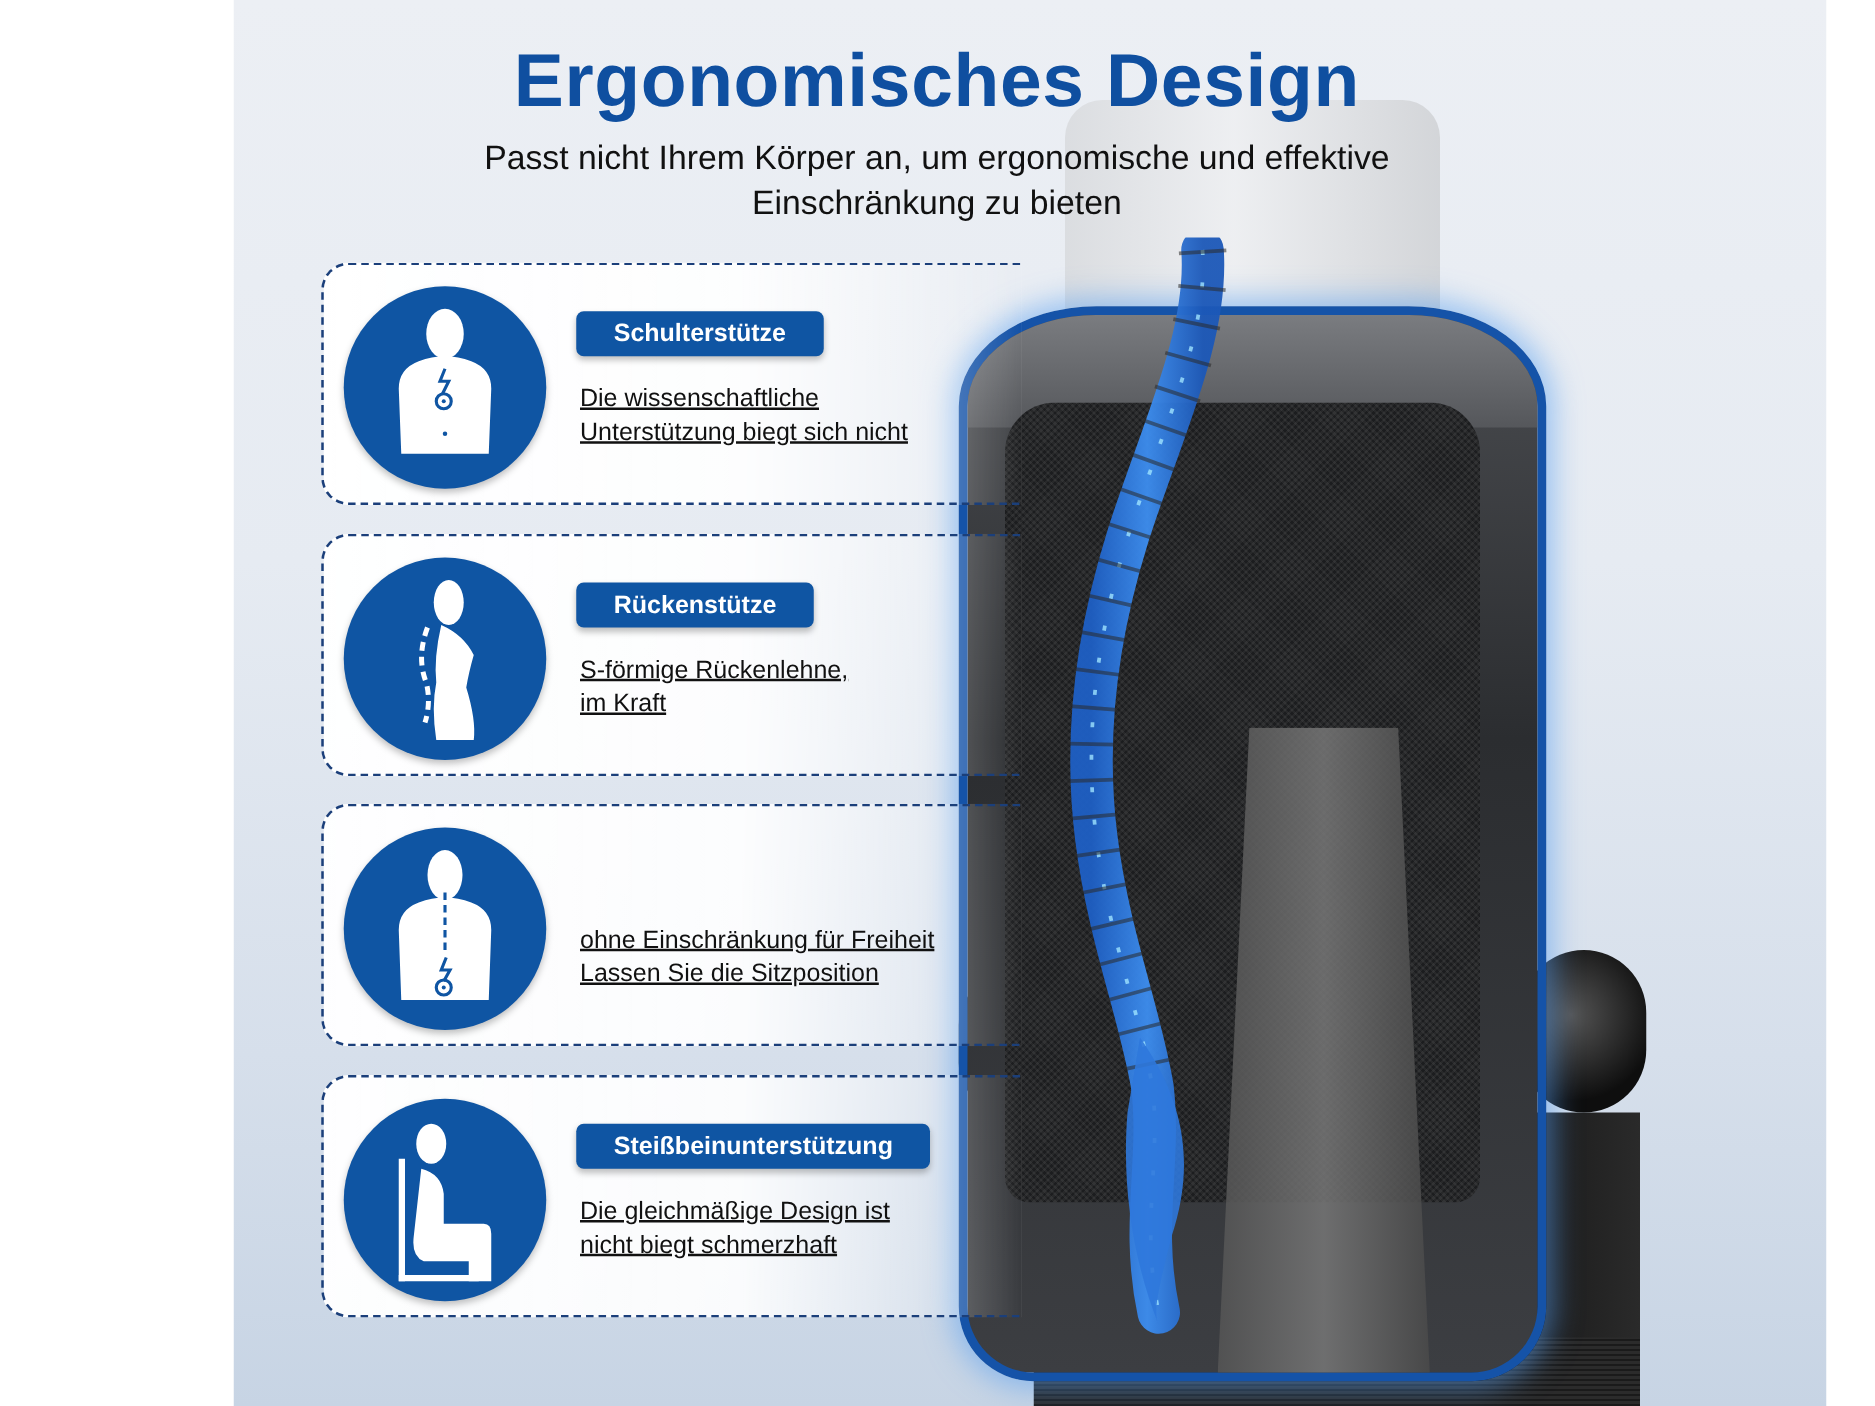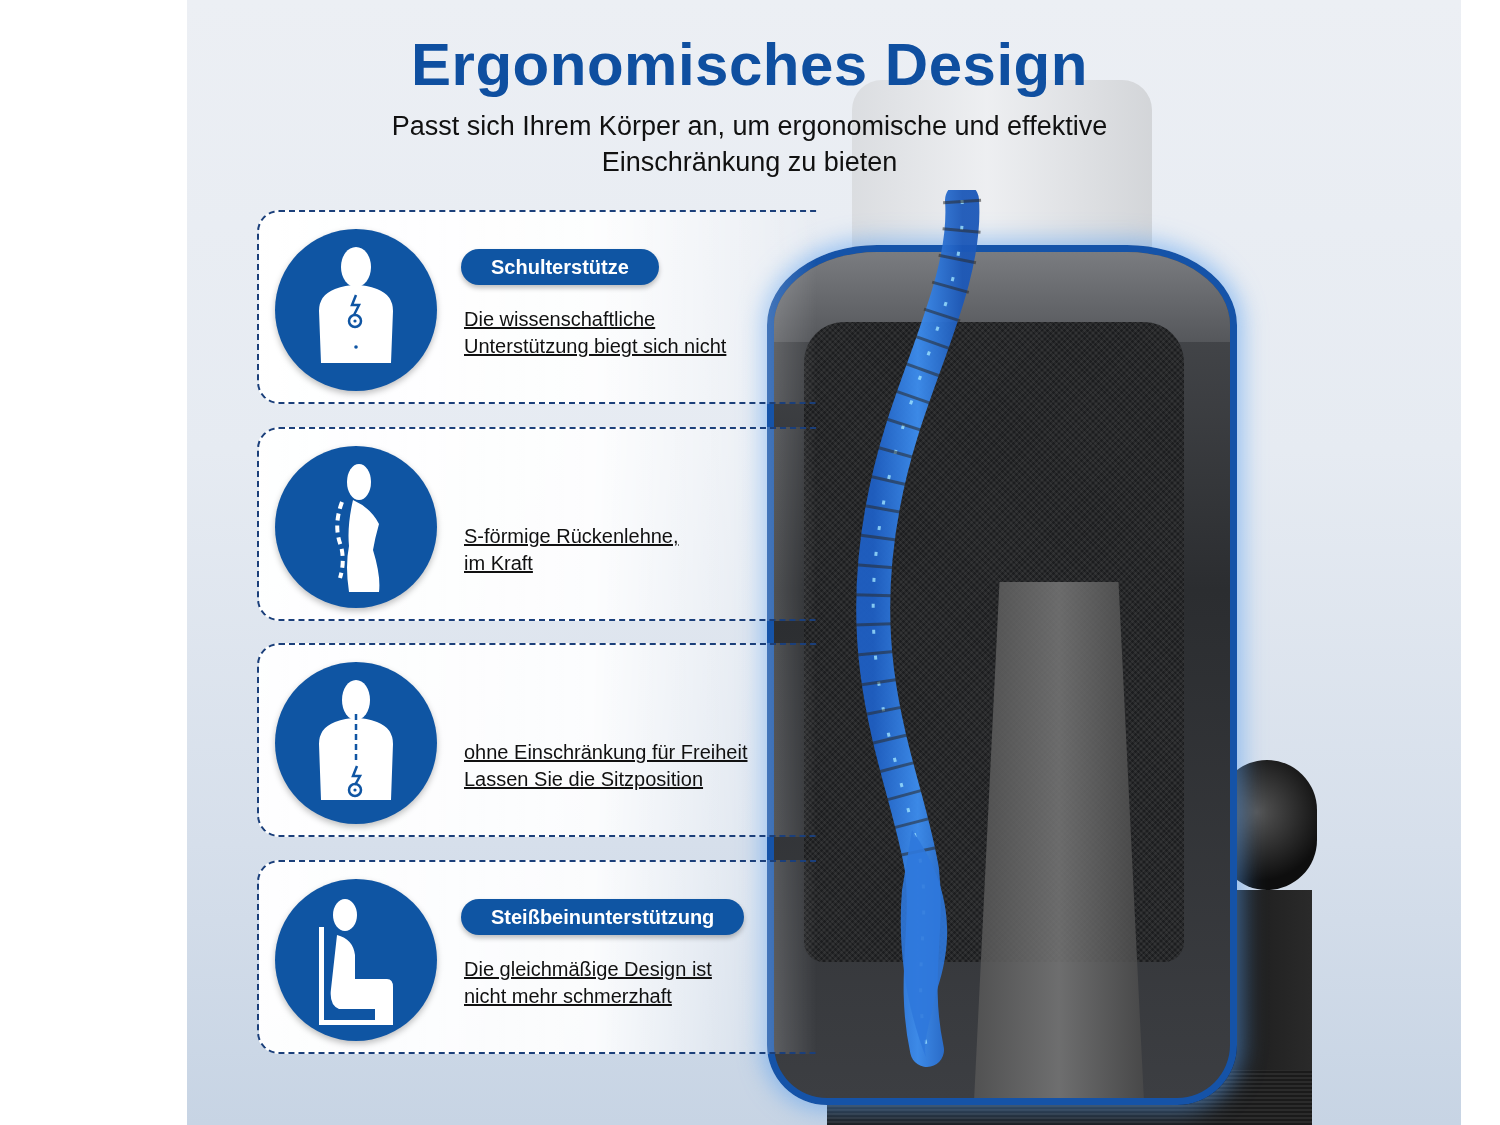--- a/index.html
+++ b/index.html
@@ -99,39 +99,39 @@
       z-index: 4;
     }
     .card-icon {
       position: absolute; left: 16px; top: 17px; width: 162px; height: 162px; border-radius: 50%;
       background: #0f55a3;
       box-shadow: 0 3px 6px rgba(0,0,0,0.25);
     }
     .card-icon svg { position: absolute; left: 0; top: 0; width: 162px; height: 162px; }
     .card-pill {
       position: absolute; left: 202px; top: 37px; height: 36px; padding: 0 30px;
-      border-radius: 18px; background: #0f55a3; color: #ffffff;
+      border-radius: 6px; background: #0f55a3; color: #ffffff;
       font-weight: bold; font-size: 20px; line-height: 36px;
       box-shadow: 0 3px 5px rgba(0,0,0,0.25);
       white-space: nowrap;
     }
     .card-desc {
       position: absolute; left: 205px; top: 94px; font-size: 20px; line-height: 27px; color: #111111;
       white-space: nowrap;
       text-decoration: underline;
     }
   </style>
 </head>
 <body>
 
 <div class="canvas">
 
   <div class="title">Ergonomisches Design</div>
   <div class="subtitle">
-    <div>Passt sich Ihrem Körper an, um ergonomische und effektive</div>
+    <div>Passt nicht Ihrem Körper an, um ergonomische und effektive</div>
     <div>Einschränkung zu bieten</div>
   </div>
 
   <div class="headrest"></div>
   <div class="armrest-left"></div>
   <div class="armrest-right"></div>
   <div class="seat-right"></div>
   <div class="seat-bottom"></div>
 
   <div class="chair">
@@ -176,20 +176,21 @@
   </div>
 
   <div class="card" style="top:427px;">
     <div class="card-icon">
       <svg viewBox="0 0 162 162">
         <ellipse cx="84" cy="36" rx="12" ry="18" fill="#fff"></ellipse>
         <path d="M78,54 Q96,62 104,78 Q100,92 98,104 Q106,130 104,146 L74,146 Q70,120 74,100 Q72,80 78,54 Z" fill="#fff"></path>
         <path d="M67,56 Q58,80 66,100 Q70,116 65,132" stroke="#fff" stroke-width="4" stroke-dasharray="7 5" fill="none"></path>
       </svg>
     </div>
+    <div class="card-pill">Rückenstütze</div>
     <div class="card-desc">
       <div>S-förmige Rückenlehne,</div>
       <div>im Kraft</div>
     </div>
   </div>
 
   <div class="card" style="top:643px;">
     <div class="card-icon">
       <svg viewBox="0 0 162 162">
         <ellipse cx="81" cy="38" rx="14" ry="20" fill="#fff"></ellipse>
@@ -211,17 +212,17 @@
       <svg viewBox="0 0 162 162">
         <rect x="44" y="48" width="5" height="98" fill="#fff"></rect>
         <rect x="44" y="141" width="64" height="5" fill="#fff"></rect>
         <ellipse cx="70" cy="36" rx="12" ry="16" fill="#fff"></ellipse>
         <path d="M62,56 Q78,60 80,76 L80,100 L112,100 Q118,100 118,108 L118,146 L100,146 L100,130 L64,130 Q54,126 56,110 Z" fill="#fff"></path>
       </svg>
     </div>
     <div class="card-pill">Steißbeinunterstützung</div>
     <div class="card-desc">
       <div>Die gleichmäßige Design ist</div>
-      <div>nicht mehr schmerzhaft</div>
+      <div>nicht biegt schmerzhaft</div>
     </div>
   </div>
 
 </div>
 
 </body></html>

